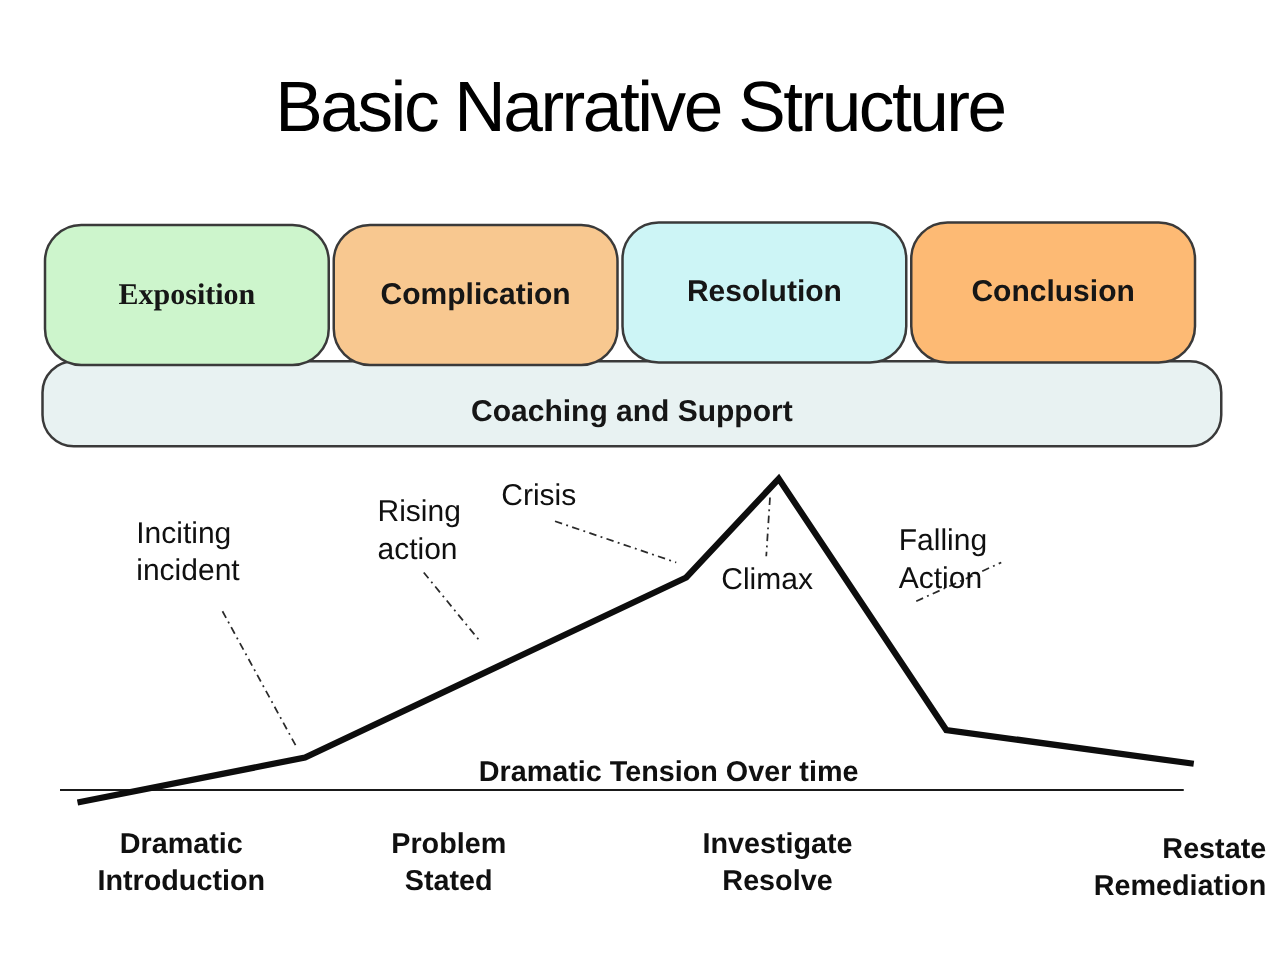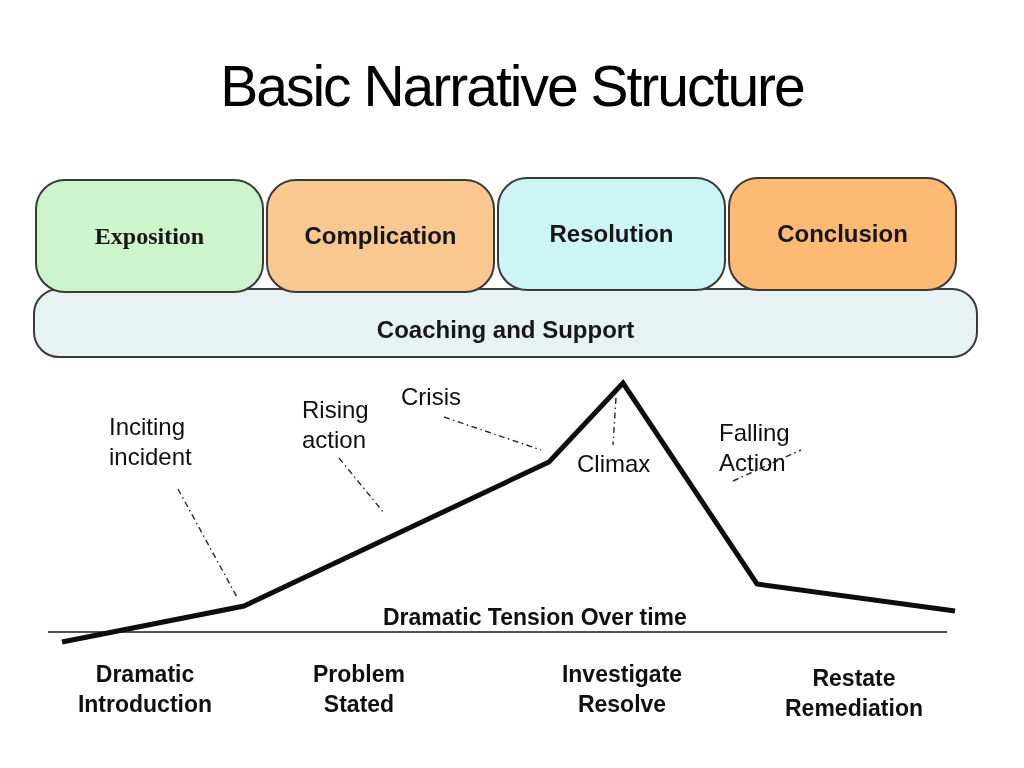--- a/index.html
+++ b/index.html
@@ -41,21 +41,21 @@
     position:absolute;left:383px;top:604px;font-size:23px;font-weight:700;color:#101010;
     white-space:nowrap;z-index:4;
   }
   .phase{
     position:absolute;width:250px;text-align:center;font-size:23px;font-weight:700;
     line-height:1.3;color:#101010;white-space:pre-line;z-index:4;
   }
   #phase-0{left:20px;top:660px;}
   #phase-1{left:234px;top:660px;}
   #phase-2{left:497px;top:660px;}
-  #phase-3{left:729px;top:664px;}
+  #phase-3{left:763px;top:664px;text-align:right;}
 </style>
 </head>
 <body>
 
 <div class="slide">
 
   <div class="title">Basic Narrative Structure</div>
 
   <div class="stage" id="stage-0" style="background: rgb(205, 245, 204);">
     <span class="lbl">Exposition</span>

